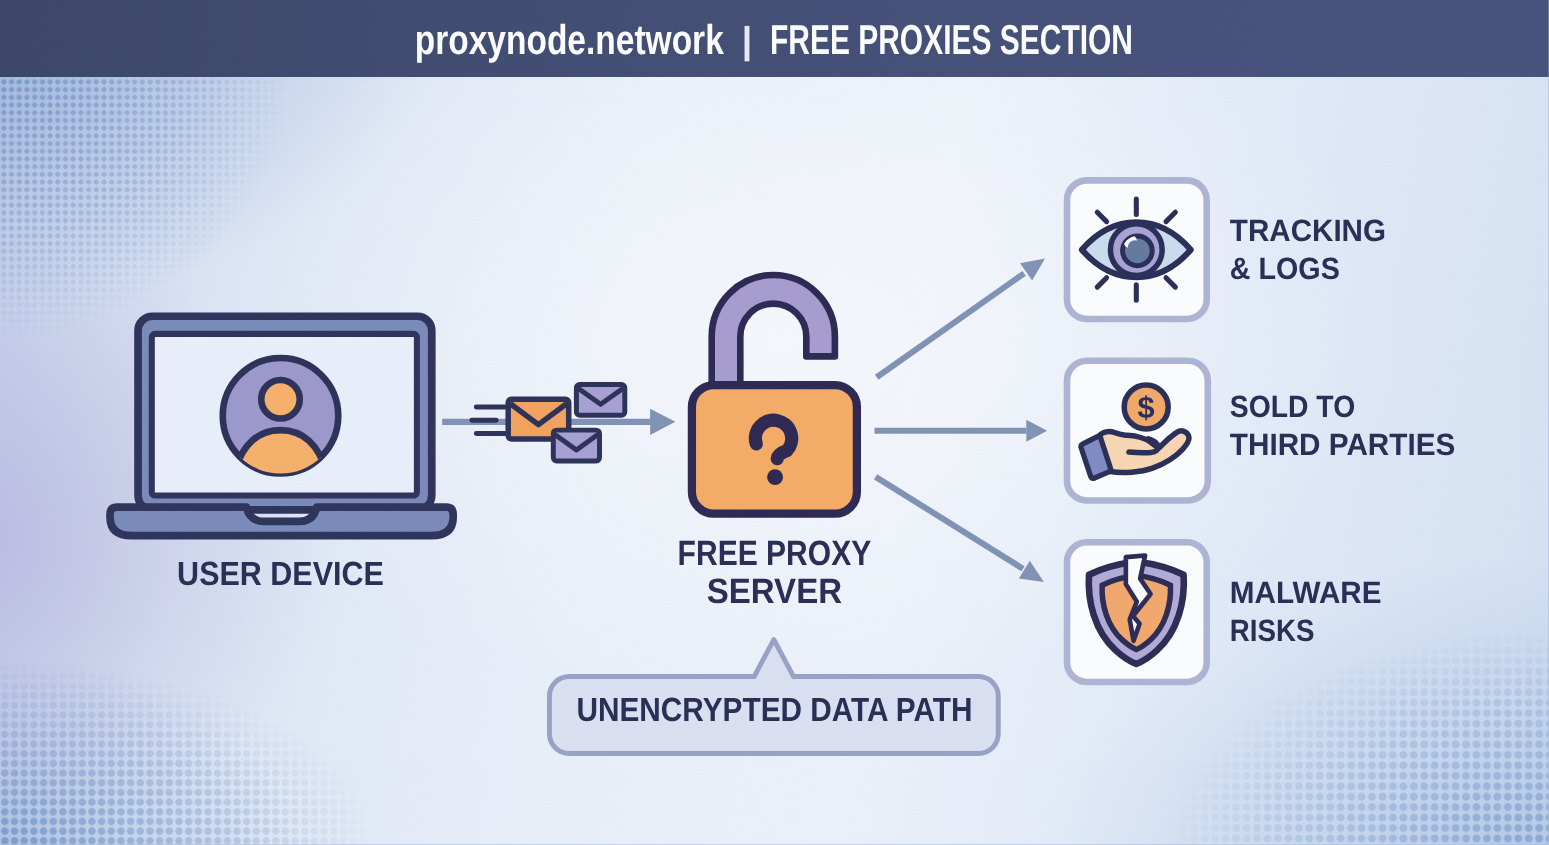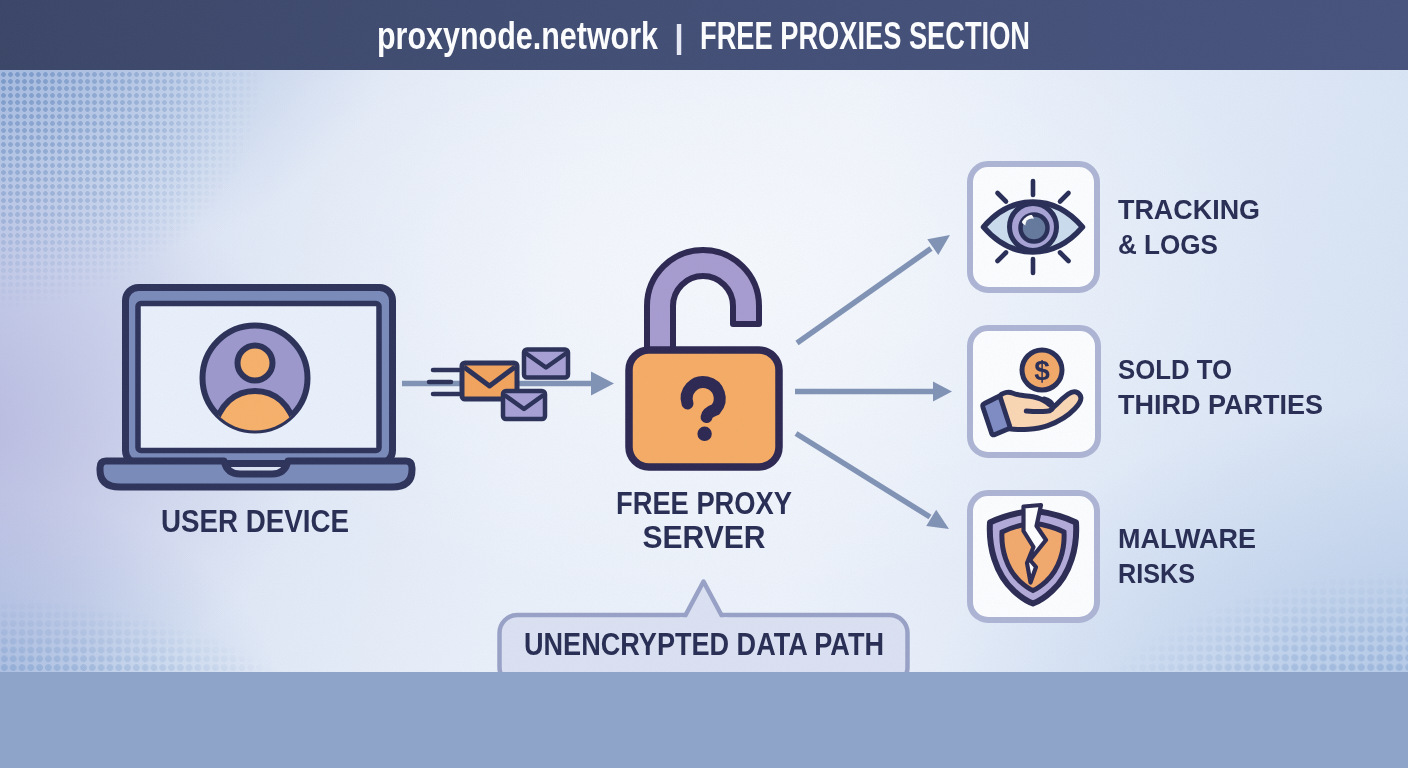--- a/index.html
+++ b/index.html
@@ -1,16 +1,16 @@
 <!DOCTYPE html>
 <html><head>
 <meta charset="utf-8">
 <style>
   html,body{margin:0;padding:0;background:#8ea4c8;}
-  .stage{position:relative;width:1408px;height:672px;overflow:hidden;
+  .stage{position:relative;width:1408px;height:768px;overflow:hidden;
     font-family:"Liberation Sans",sans-serif;}
   .bg{position:absolute;inset:0;
     background:
       radial-gradient(920px 540px at 51% 40%, rgba(255,255,255,0.55), rgba(255,255,255,0) 62%),
       radial-gradient(480px 400px at -2% 64%, rgba(170,163,212,0.52), rgba(172,165,213,0) 70%),
       radial-gradient(560px 360px at 0% 2%, rgba(100,138,196,0.42), rgba(100,138,196,0) 72%),
       radial-gradient(680px 420px at 101% 105%, rgba(120,158,210,0.38), rgba(120,158,210,0) 72%),
       radial-gradient(430px 300px at -2% 105%, rgba(108,148,202,0.42), rgba(108,148,202,0) 72%),
       linear-gradient(100deg, #c6d2ec 0%, #dde6f5 16%, #ebf1fa 40%, #eef3fb 58%, #e2ebf8 78%, #d6e2f3 100%);}
   .dots{position:absolute;}

